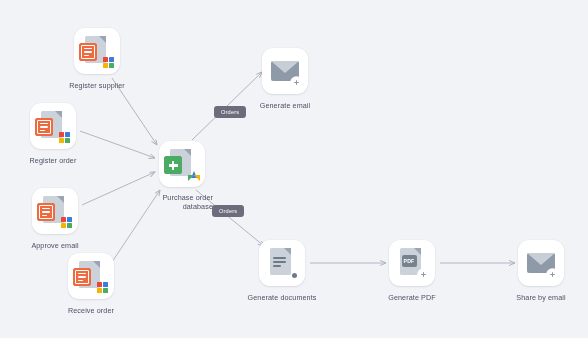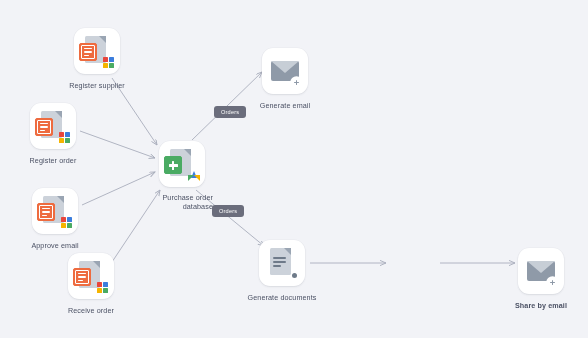--- a/index.html
+++ b/index.html
@@ -444,22 +444,33 @@
           <i></i>
             <i></i>
             <i class="s"></i>
         </div>
       </div>
       <div class="badge-dot"></div>
     </div>
     <span class="caption">Generate documents</span>
   </div>
 
-
-  <div class="node" style="left:518px; top:248px;font-weight:bold;">
+  <div class="node" style="left:389px; top:240px;">
+    <div class="tile">
+      <div class="doc">
+        <div class="page"></div>
+        <div class="fold"></div>
+        <div class="pdfchip">PDF</div>
+      </div>
+      <div class="badge-plus"></div>
+    </div>
+    <span class="caption">Generate PDF</span>
+  </div>
+
+  <div class="node" style="left:518px; top:240px;">
     <div class="tile">
       <div class="env">
         <div class="body"></div>
         <div class="flap"></div>
       </div>
       <div class="badge-plus"></div>
     </div>
     <span class="caption">Share by email</span>
   </div>
 

